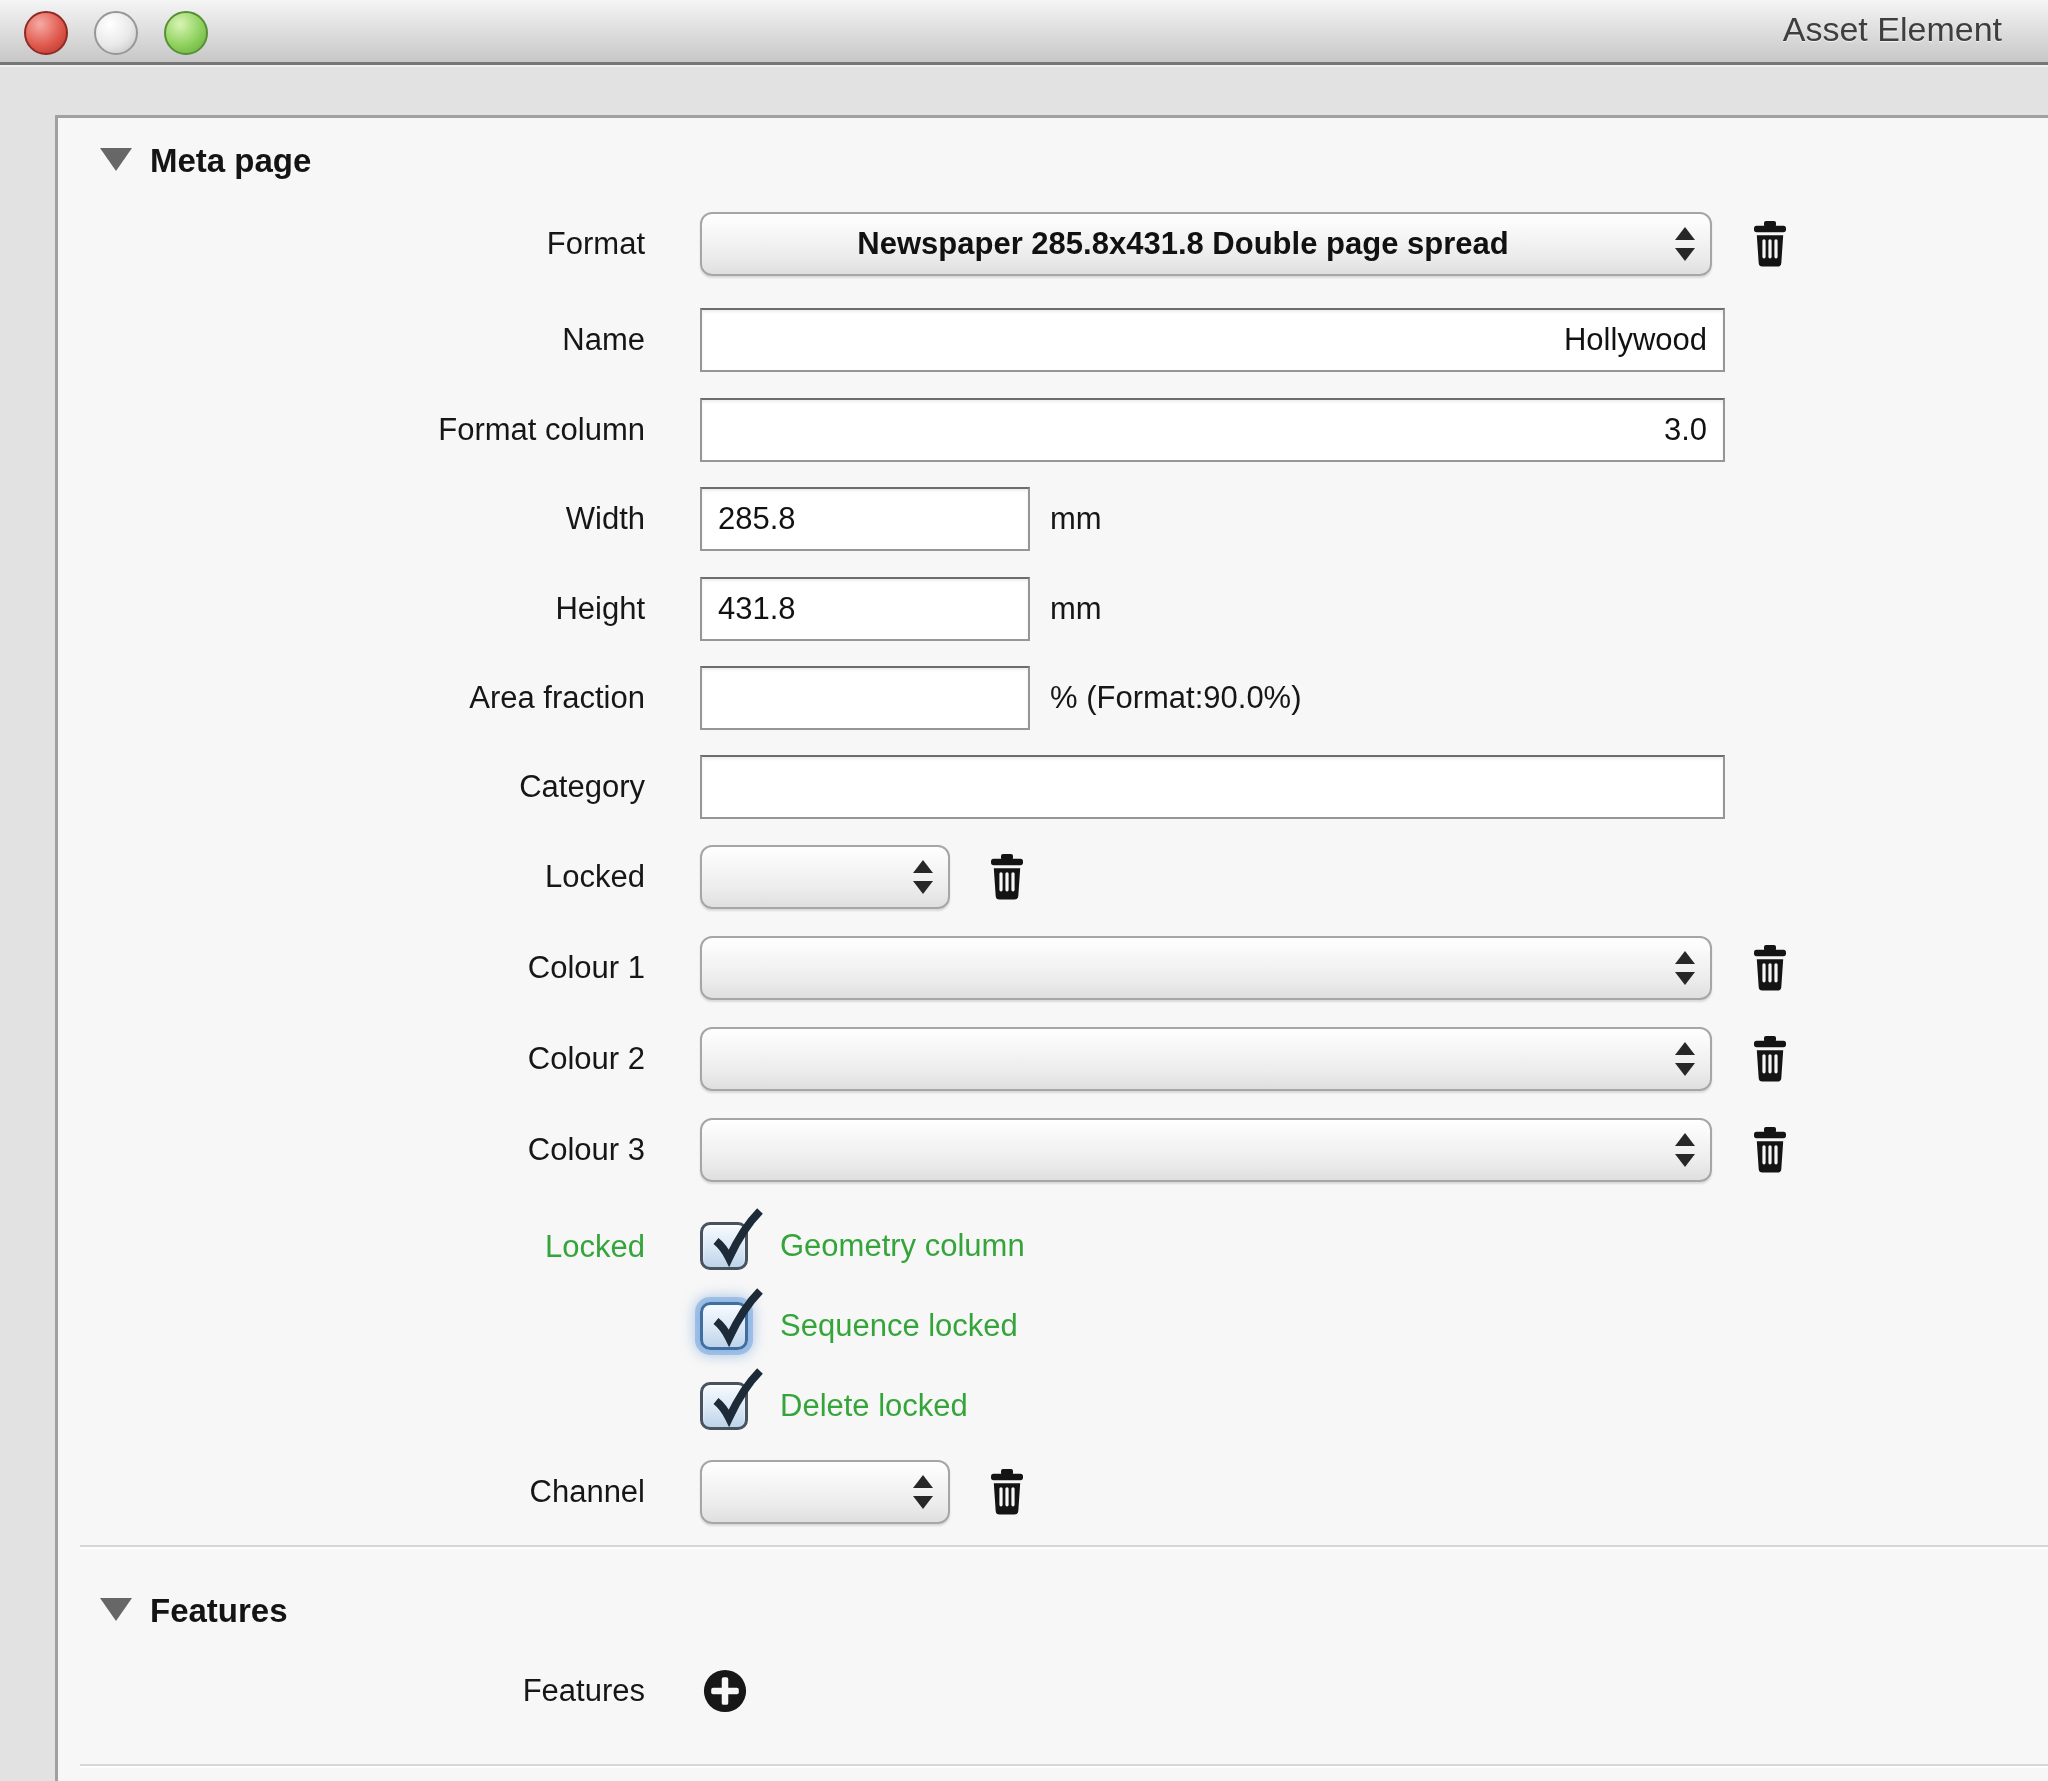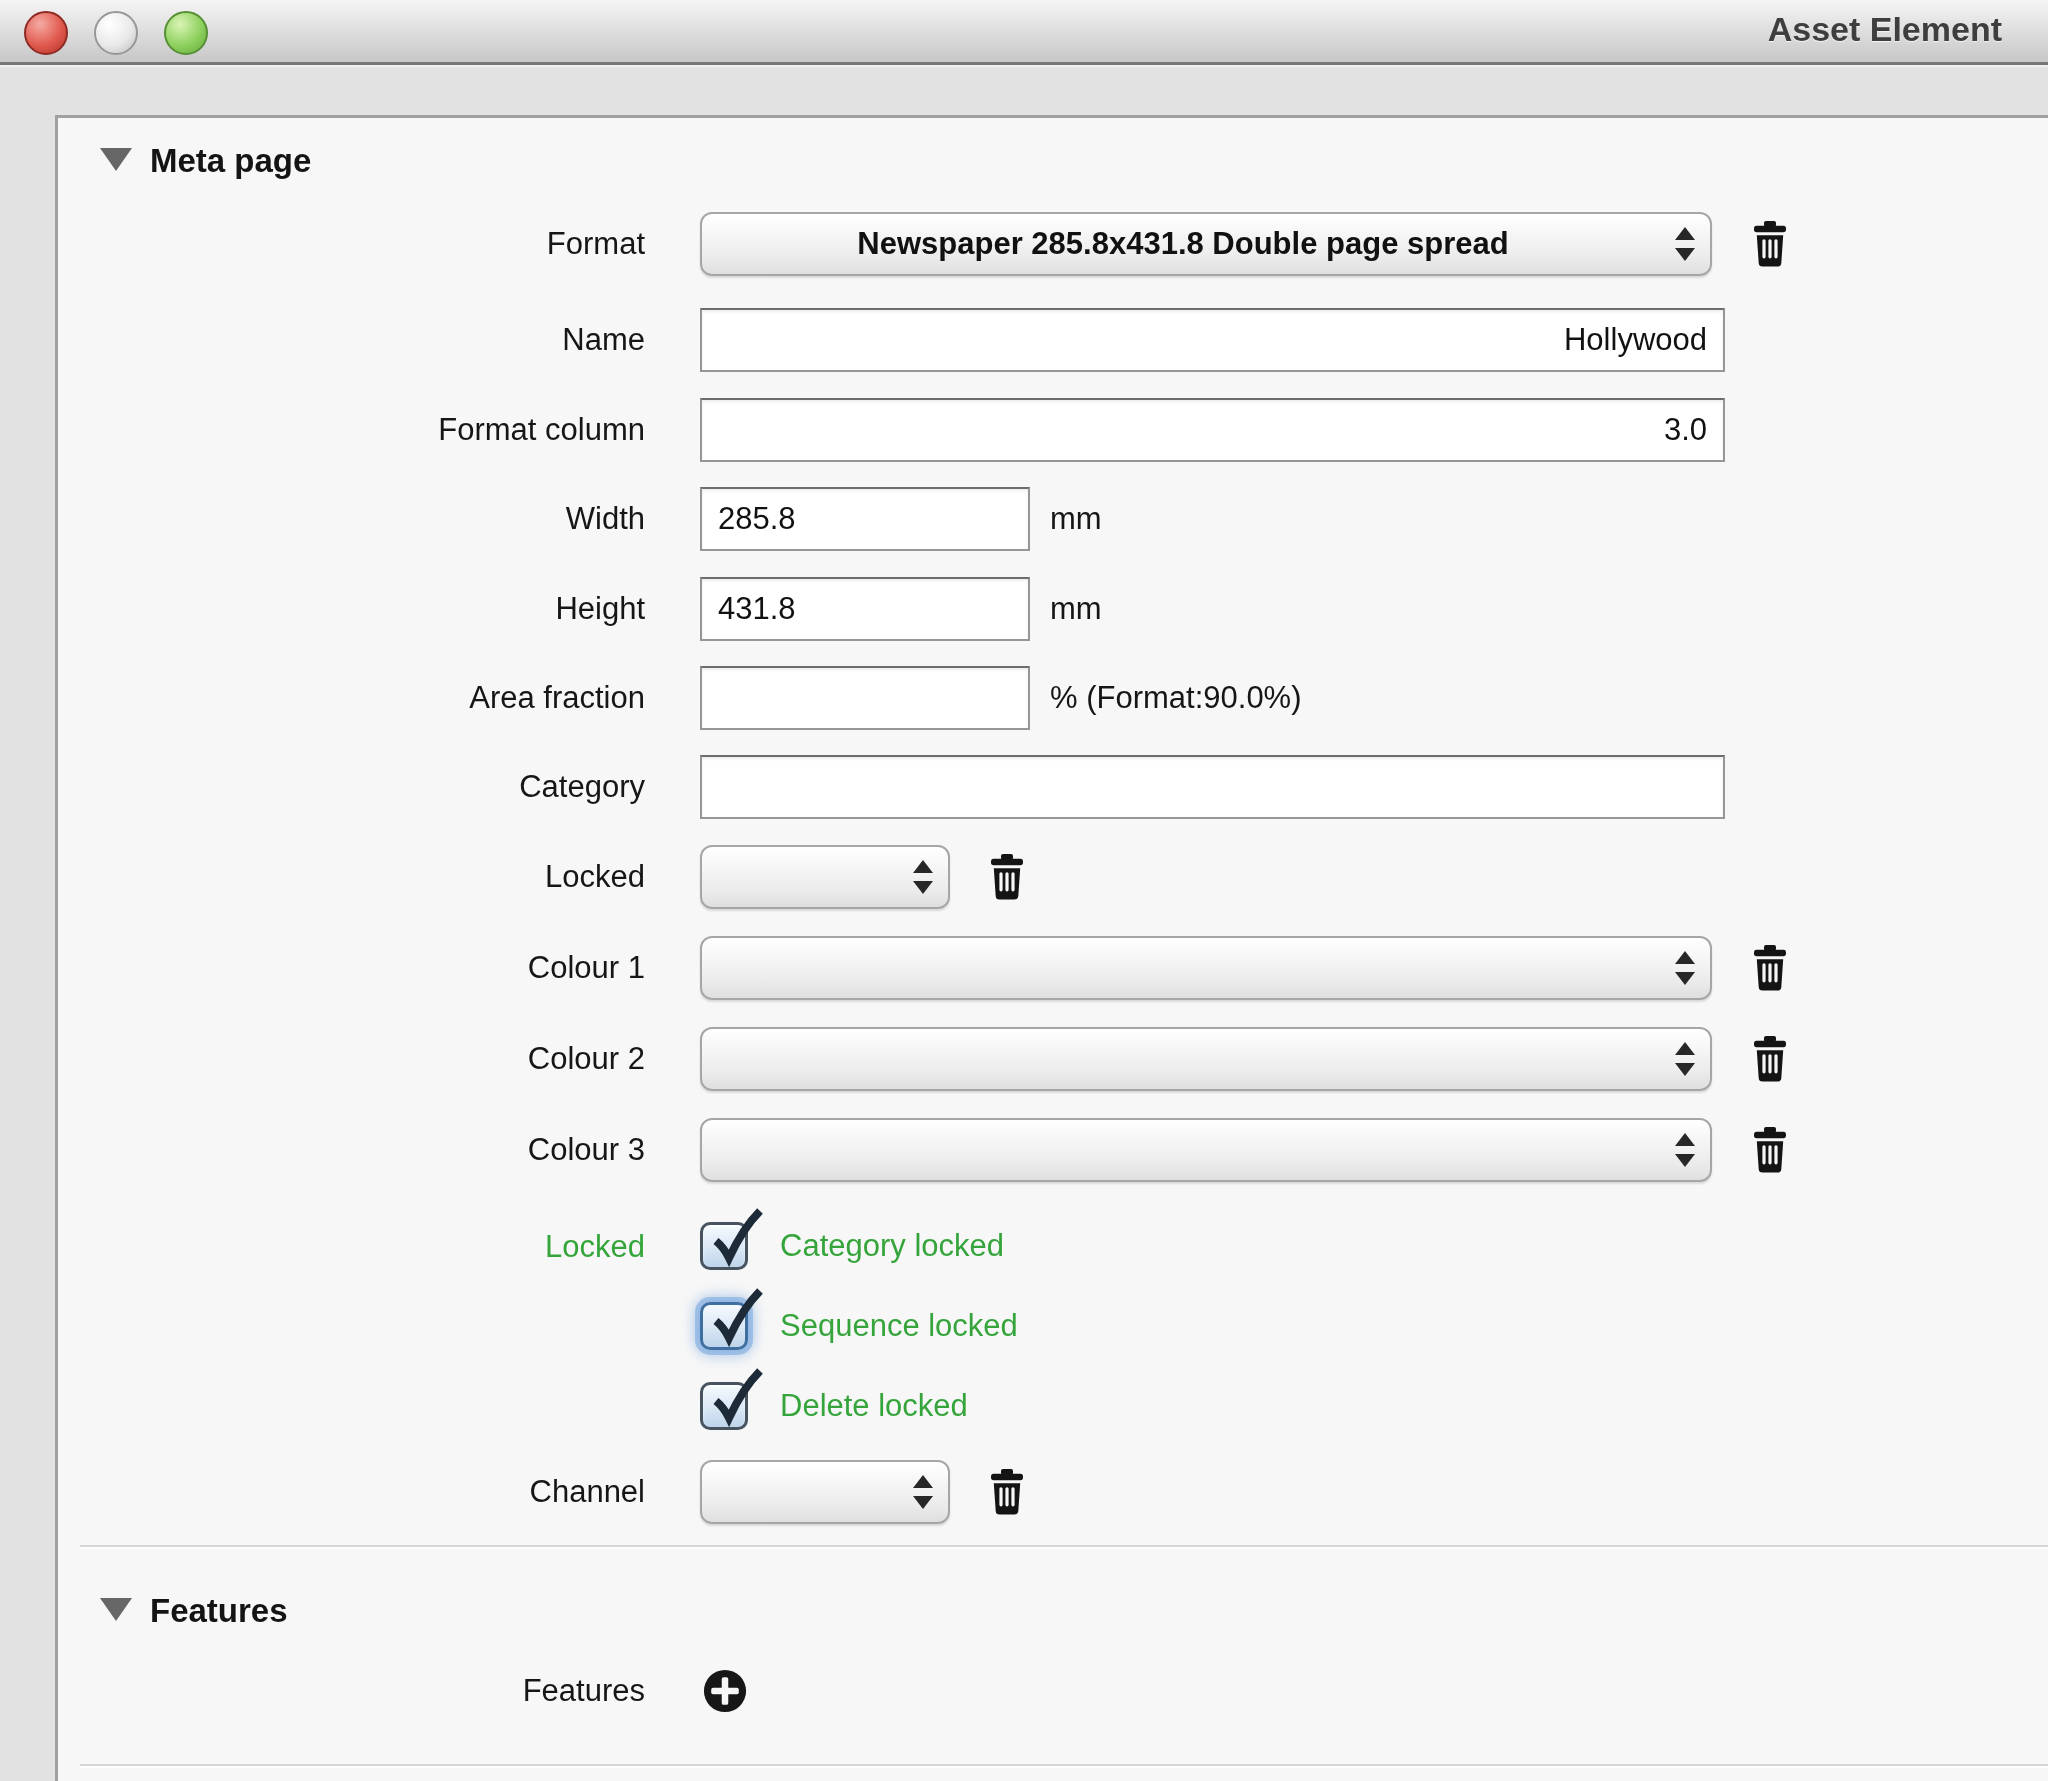--- a/index.html
+++ b/index.html
@@ -13,21 +13,21 @@
     border-bottom:3px solid #767676;
   }
   .titlebar:after {
     content:""; position:absolute; left:0; bottom:-5px; width:100%; height:2px; background:#efefef;
   }
   .tl-btn { position:absolute; top:11px; width:40px; height:40px; border-radius:50%; }
   .tl-close { left:24px;  background:radial-gradient(circle at 35% 28%, #f6aba4, #e05a4e 55%, #b23128); border:2px solid #8f2b24; }
   .tl-min   { left:94px;  background:radial-gradient(circle at 35% 28%, #ffffff, #e9e9e9 55%, #bdbdbd); border:2px solid #979797; }
   .tl-zoom  { left:164px; background:radial-gradient(circle at 35% 28%, #d9f4b4, #8fd15f 55%, #63a93a); border:2px solid #578f34; }
   .win-title {
-    position:absolute; right:46px; top:10px; font-size:34px; font-weight:bold; color:#3e3e3e;
+    position:absolute; right:46px; top:10px; font-size:34px; font-weight:normal; color:#3e3e3e;
     text-shadow:0 1px 1px rgba(255,255,255,.75);
   }
 
   
   .panel {
     position:absolute; left:55px; top:115px; right:-3px; bottom:-3px;
     border:3px solid #a0a0a0; background:#f7f7f7;
   }
 
   .sec-header { position:absolute; left:150px; font-size:33px; font-weight:600; color:#141414; line-height:46px; }
@@ -240,21 +240,21 @@
   </div>
 
   <div class="lbl green" style="top:1222px">Locked</div>
 
   <div class="chk-row" style="top:1222px">
     <div class="chkbox">
       <svg class="tick" viewBox="0 0 60 64">
           <path d="M11 34 C16 38 21 45 24 51 C32 34 44 15 55 4" fill="none" stroke="#1d2a38" stroke-width="8"></path>
         </svg>
     </div>
-    <div class="chk-label">Category locked</div>
+    <div class="chk-label">Geometry column</div>
   </div>
 
   <div class="chk-row" style="top:1302px">
     <div class="chkbox focused">
       <svg class="tick" viewBox="0 0 60 64">
           <path d="M11 34 C16 38 21 45 24 51 C32 34 44 15 55 4" fill="none" stroke="#1d2a38" stroke-width="8"></path>
         </svg>
     </div>
     <div class="chk-label">Sequence locked</div>
   </div>

